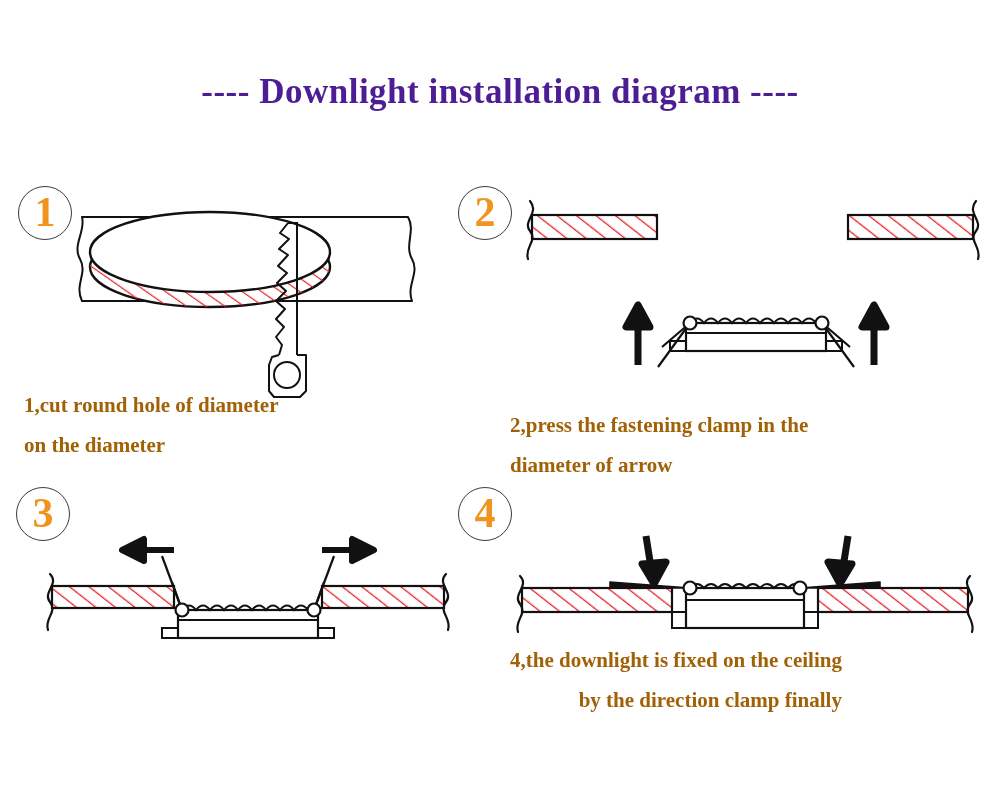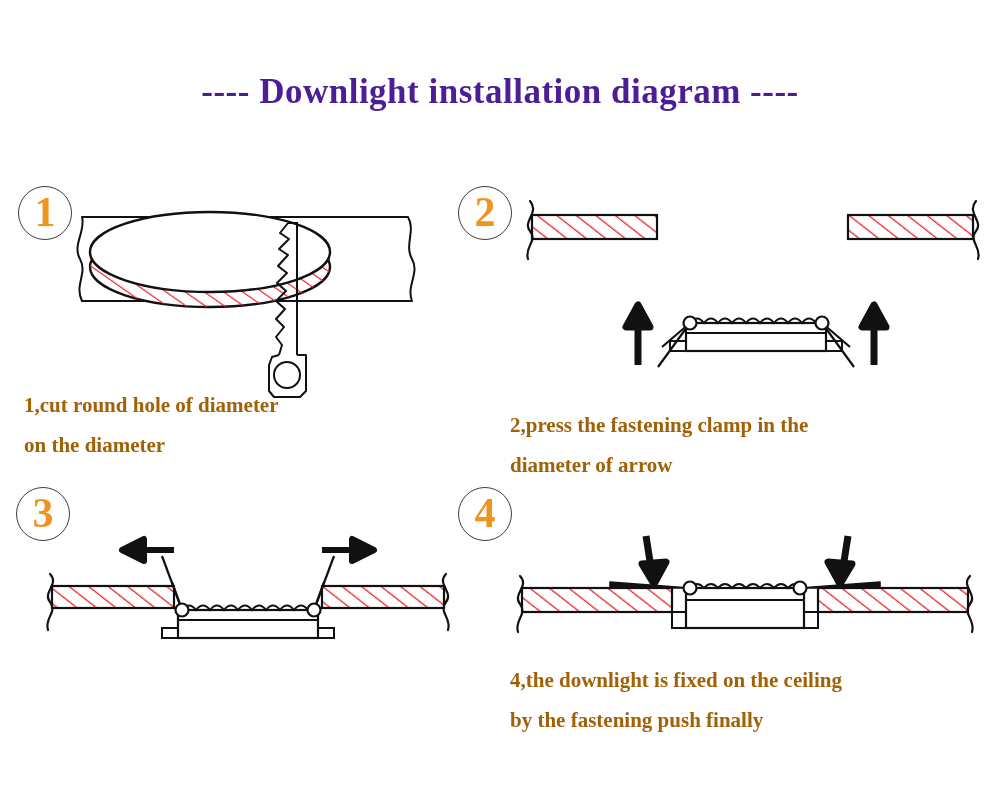--- a/index.html
+++ b/index.html
@@ -297,19 +297,19 @@
 
         <g>
           <path d="M 146,16 L 152,54 M 154,64 L 166,42 L 142,44 Z" fill="#111111" stroke="#111111" stroke-width="7" stroke-linejoin="round"></path>
         </g>
         <g>
           <path d="M 348,16 L 342,54 M 340,64 L 328,42 L 352,44 Z" fill="#111111" stroke="#111111" stroke-width="7" stroke-linejoin="round"></path>
         </g>
       </svg>
     </div>
 
-    <div class="caption" style="left:55px;top:660px;">
+    <div class="caption" style="left:55px;top:640px;text-align:right;">
       <span class="cap-line">4,the downlight is fixed on the ceiling</span>
-      <span class="cap-line">by the fastening push finally</span>
+      <span class="cap-line">by the direction clamp finally</span>
     </div>
   </div>
 
 </div>
 
 </body></html>

